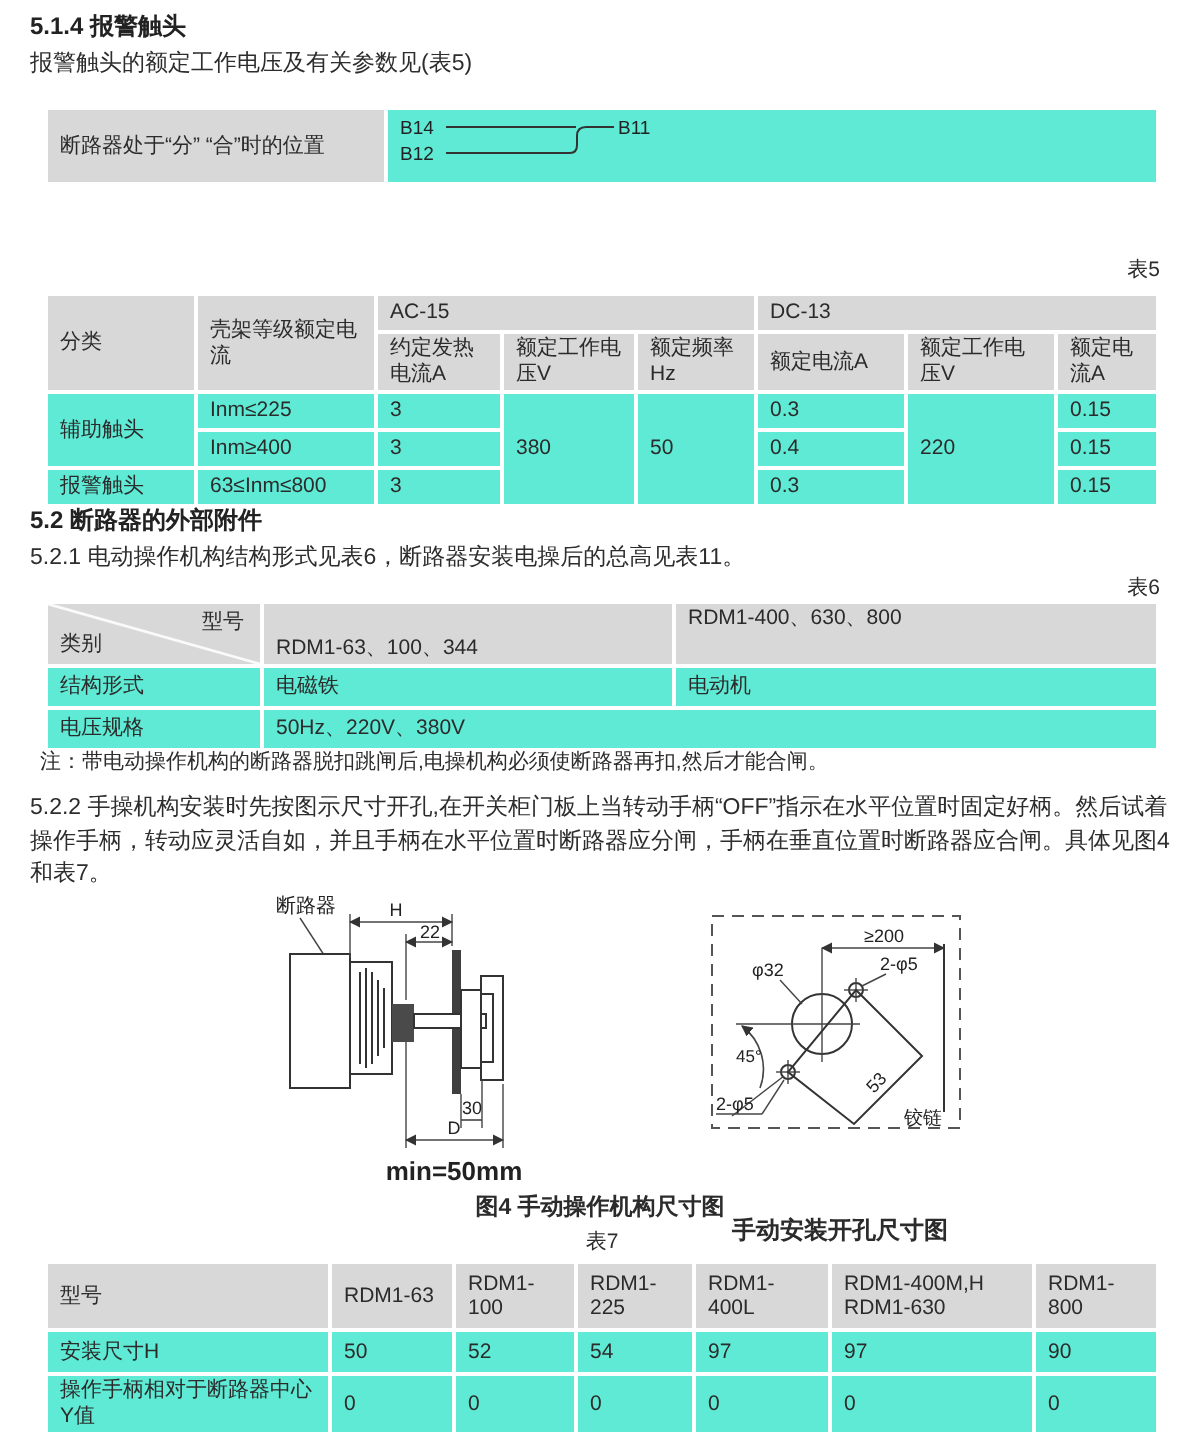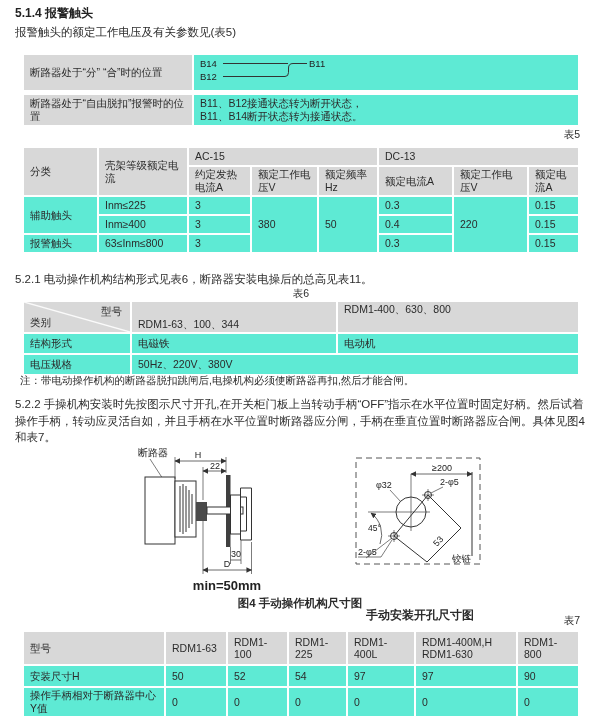--- a/index.html
+++ b/index.html
@@ -60,27 +60,20 @@
           <text x="0" y="11" font-size="9.5">B14</text>
           <line x1="23" y1="7.5" x2="88" y2="7.5" class="ln"></line>
           <text x="0" y="24" font-size="9.5">B12</text>
           <line x1="23" y1="20.5" x2="78" y2="20.5" class="ln"></line>
           <path d="M78,20.5 L85,20.5 Q88.5,20.5 88.5,16.5 L88.5,12 Q88.5,7.5 93,7.5" class="ln"></path>
           <line x1="93" y1="7.5" x2="107" y2="7.5" class="ln"></line>
           <text x="109" y="11" font-size="9.5">B11</text>
         </svg>
       </td>
     </tr>
-    <tr>
-      <td class="rowlab">断路器处于“自由脱扣”报警时的位置</td>
-      <td>
-        <div>B11、B12接通状态转为断开状态，</div>
-        <div>B11、B14断开状态转为接通状态。</div>
-      </td>
-    </tr>
   </tbody>
     </table>
 
   <div class="abs tbl-label" style="top:128px;">表5</div>
   <table class="t5 abs" style="left:22px;top:146px;width:558px;">
     <colgroup>
       <col style="width:73px">
         <col style="width:88px">
         <col style="width:61px">
         <col style="width:65px">
@@ -123,23 +116,24 @@
     <tr>
       <td>报警触头</td>
       <td>63≤Inm≤800</td>
       <td>3</td>
       <td>0.3</td>
       <td>0.15</td>
     </tr>
   </tbody>
     </table>
 
+  <div class="abs h" style="left:15px;top:252px;">5.2 断路器的外部附件</div>
   <div class="abs p" style="left:15px;top:271px;">5.2.1 电动操作机构结构形式见表6，断路器安装电操后的总高见表11。</div>
 
-  <div class="abs tbl-label" style="top:287px;text-align:center;">表6</div>
+  <div class="abs tbl-label" style="top:287px;">表6</div>
   <table class="t6 abs" style="left:22px;top:300px;width:558px;">
     <colgroup>
         <col style="width:106px">
         <col style="width:204px">
         <col style="width:240px">
       </colgroup>
     <tbody>
         <tr class="hrow">
       <th class="hd corner" style="height:30px;">
         <svg width="100%" height="100%" viewBox="0 0 106 34" preserveAspectRatio="none" style="position:absolute;left:0;top:0;">
@@ -246,21 +240,21 @@
     <line x1="93" y1="35" x2="81" y2="41" class="thin"></line>
     <text x="8" y="103" class="dimtxt">2-φ5</text>
     <line x1="8" y1="105" x2="31" y2="105" class="thin"></line>
     <line x1="31" y1="105" x2="42" y2="88" class="thin"></line>
     <text x="102" y="110" font-size="9.5">铰链</text>
   </svg>
 
   <div class="abs cap" style="left:350px;top:607px;width:140px;">手动安装开孔尺寸图</div>
   <div class="abs cap" style="left:0;top:596px;width:600px;font-size:11.5px;">图4 手动操作机构尺寸图</div>
 
-  <div class="abs tbl-label" style="top:614px;">表7</div>
+  <div class="abs tbl-label" style="top:614px;text-align:center;">表7</div>
   <table class="t7 abs" style="left:22px;top:630px;width:558px;">
     <colgroup>
       <col style="width:140px">
         <col style="width:60px">
         <col style="width:59px">
         <col style="width:57px">
       <col style="width:66px">
         <col style="width:100px">
         <col style="width:60px">
     </colgroup>

